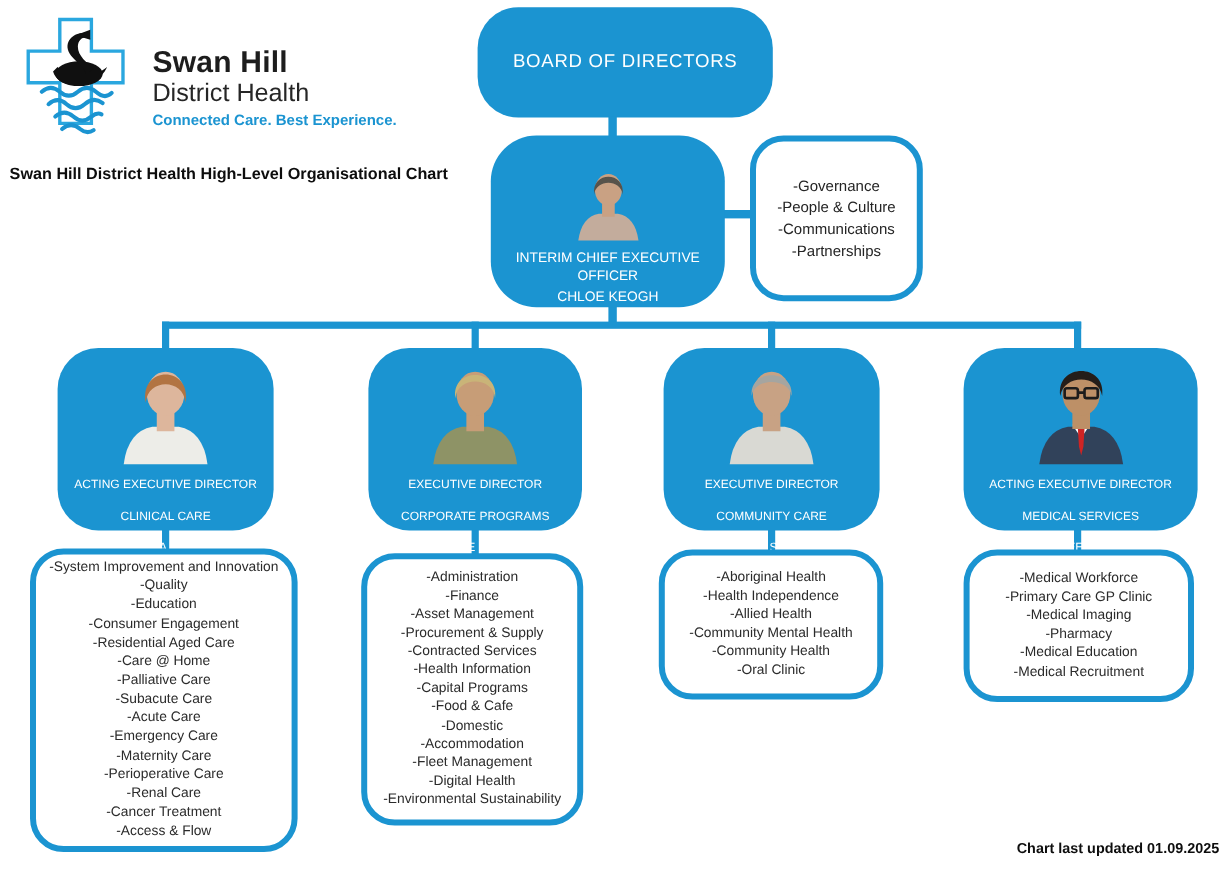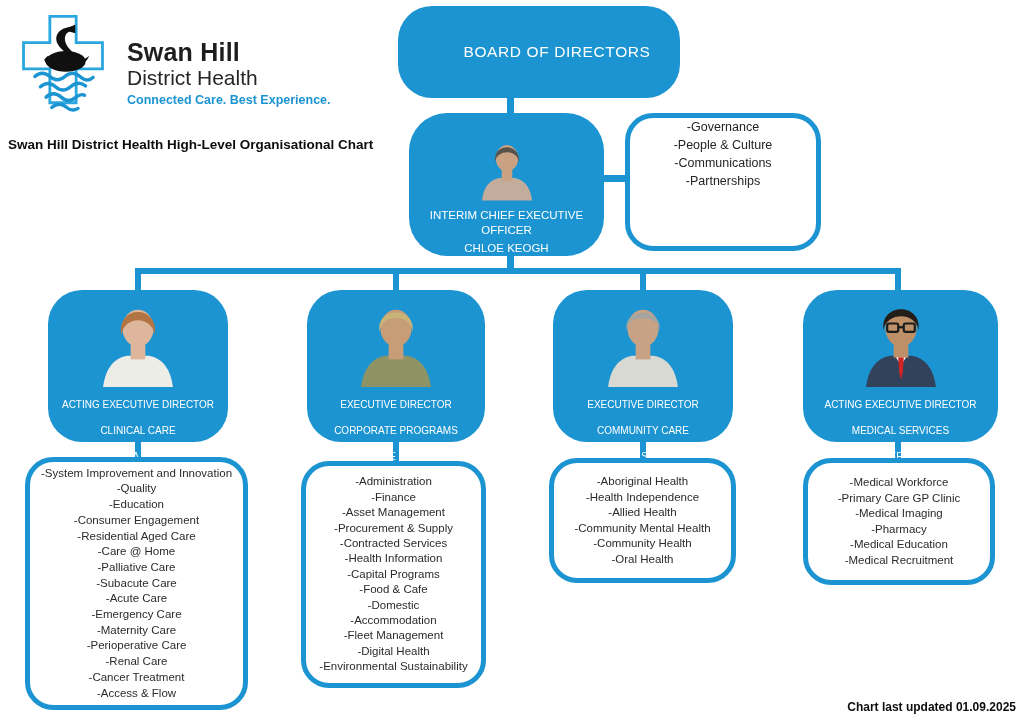--- a/index.html
+++ b/index.html
@@ -16,27 +16,27 @@
   .brand2{left:127px;top:66px;font-size:21px;font-weight:400;color:#262626;}
   .tagline{left:127px;top:93px;font-size:12.5px;font-weight:700;color:var(--blue);}
   .page-title{left:8px;top:137px;font-size:13.5px;font-weight:700;color:#0d0d0d;}
 
   
   .bluebox{background:var(--blue);color:#fff;text-align:center;}
   .whitebox{background:#fff;border:5px solid var(--blue);color:#242424;text-align:center;}
 
   .board{left:398px;top:6px;width:246px;height:92px;border-radius:34px;
          display:flex;align-items:center;justify-content:center;
-         font-size:15.5px;letter-spacing:.6px;padding-left:36px;}
+         font-size:15.5px;letter-spacing:.6px;}
   .ceo{left:409px;top:113px;width:195px;height:143px;border-radius:38px;
        display:flex;flex-direction:column;align-items:center;padding-top:17px;box-sizing:border-box;}
   .ceo .avatar{width:66px;height:76px;}
   .ceo-title{font-size:11.5px;line-height:15px;width:178px;margin-top:3px;}
-  .gov{left:625px;top:113px;width:196px;height:138px;border-radius:28px;box-sizing:border-box;
-       display:flex;flex-direction:column;align-items:center;justify-content:flex-start;
+  .gov{left:625px;top:113px;width:144px;height:138px;border-radius:28px;box-sizing:border-box;
+       display:flex;flex-direction:column;align-items:center;justify-content:center;
        font-size:12.5px;line-height:18px;font-weight:500;}
 
   .dirbox{top:290px;height:152px;border-radius:34px;display:flex;flex-direction:column;
           align-items:center;padding-top:5px;box-sizing:border-box;}
   .dirbox .avatar{width:92px;height:92px;}
   .dir-heading{font-size:10px;line-height:14.8px;margin-top:11px;font-weight:500;}
   .d1{left:48px;width:180px;}
   .d2{left:307px;width:178px;}
   .d3{left:553px;width:180px;}
   .d4{left:803px;width:195px;}
@@ -220,21 +220,21 @@
       <div>-Fleet Management</div>
       <div>-Digital Health</div>
       <div>-Environmental Sustainability</div>
     </div>
   <div class="abs whitebox list l3">
       <div>-Aboriginal Health</div>
       <div>-Health Independence</div>
       <div>-Allied Health</div>
       <div>-Community Mental Health</div>
       <div>-Community Health</div>
-      <div>-Oral Health</div>
+      <div>-Oral Clinic</div>
     </div>
   <div class="abs whitebox list l4">
       <div>-Medical Workforce</div>
       <div>-Primary Care GP Clinic</div>
       <div>-Medical Imaging</div>
       <div>-Pharmacy</div>
       <div>-Medical Education</div>
       <div>-Medical Recruitment</div>
     </div>
 

